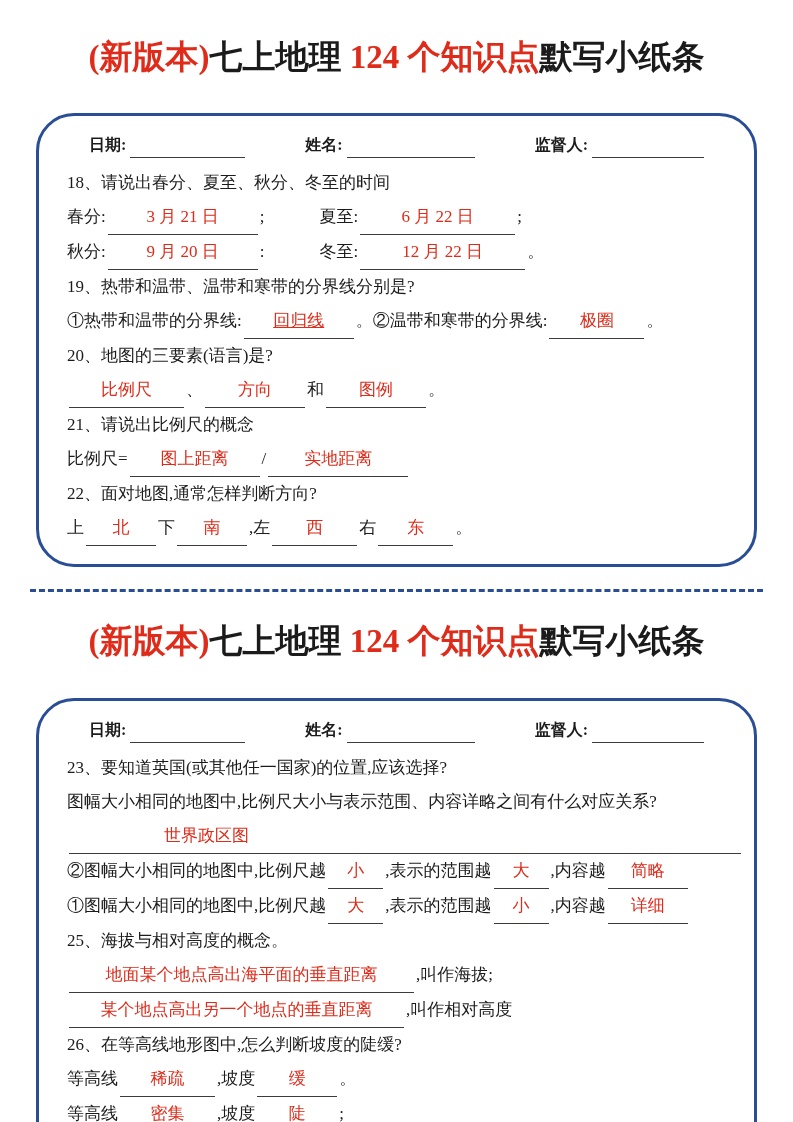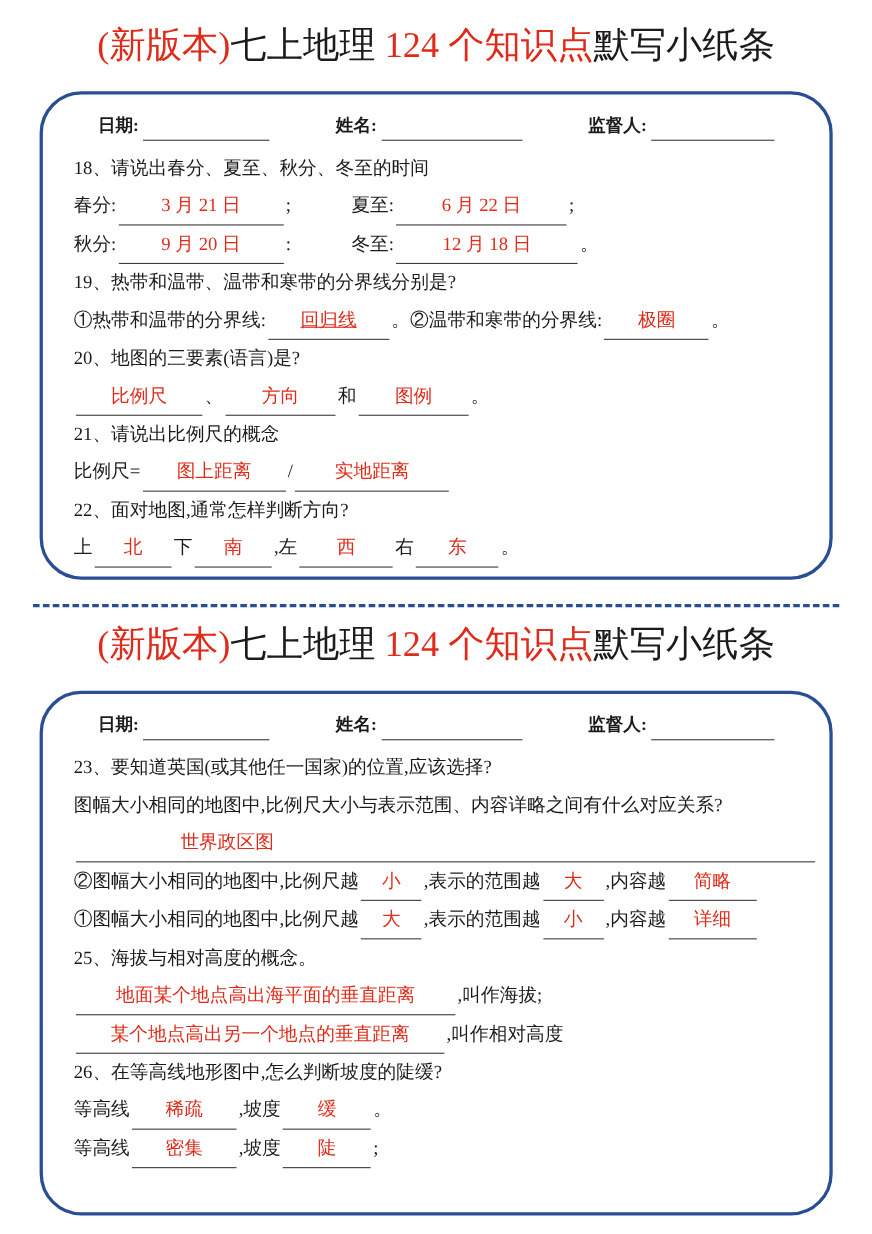--- a/index.html
+++ b/index.html
@@ -3,30 +3,30 @@
 <meta charset="utf-8">
 <style>
   * { box-sizing: border-box; }
   html, body { margin: 0; padding: 0; }
   body {
     width: 793px; height: 1122px; overflow: hidden;
     background: #ffffff; color: var(--ink, #1b1b1b);
     font-family: "Liberation Serif", serif;
   }
   .page-title {
-    margin: 0; padding: 22px 0 20px;
-    text-align: center; font-size: 33px; font-weight: 400;
+    margin: 15px; padding: 22px 0 20px;
+    text-align: center; font-size: 33px; font-weight: 700;
     letter-spacing: 0px; line-height: 1.25; white-space: nowrap;
   }
   .page-title .red { color: var(--red, #de2b1a); }
   .card {
     margin: 0 36px;
     border: 3px solid var(--blue, #2a4e96);
     border-radius: 38px;
-    padding: 14px 28px 8px;
+    padding: 14px 28px 18px;
     overflow: hidden;
   }
   .card.second { padding-bottom: 40px; }
   .hdr {
     display: flex; justify-content: space-between;
     padding: 2px 22px 8px;
     font-size: 16px; font-weight: 700; line-height: 26px;
   }
   .hfield { display: inline-flex; align-items: flex-end; }
   .hblank {
@@ -69,21 +69,21 @@
         <span class="hblank" style="width: 128px;"></span>
       </span>
       <span class="hfield">
         <span>监督人:</span>
         <span class="hblank" style="width: 112px;"></span>
       </span>
     </div>
   <div>
       <div class="line"><span>18、请说出春分、夏至、秋分、冬至的时间</span></div>
       <div class="line"><span>春分:</span><span class="blank" style="min-width: 150px;">3 月 21 日</span><span>;</span><span class="gap" style="width: 55px;"></span><span>夏至:</span><span class="blank" style="min-width: 155px;">6 月 22 日</span><span>;</span></div>
-      <div class="line"><span>秋分:</span><span class="blank" style="min-width: 150px;">9 月 20 日</span><span>:</span><span class="gap" style="width: 55px;"></span><span>冬至:</span><span class="blank" style="min-width: 165px;">12 月 18 日</span><span>。</span></div>
+      <div class="line"><span>秋分:</span><span class="blank" style="min-width: 150px;">9 月 20 日</span><span>:</span><span class="gap" style="width: 55px;"></span><span>冬至:</span><span class="blank" style="min-width: 165px;">12 月 22 日</span><span>。</span></div>
       <div class="line"><span>19、热带和温带、温带和寒带的分界线分别是?</span></div>
       <div class="line"><span>①热带和温带的分界线:</span><span class="blank" style="min-width: 110px; text-decoration: underline;">回归线</span><span>。②温带和寒带的分界线:</span><span class="blank" style="min-width: 95px;">极圈</span><span>。</span></div>
       <div class="line"><span>20、地图的三要素(语言)是?</span></div>
       <div class="line"><span class="blank" style="min-width: 115px;">比例尺</span><span>、</span><span class="blank" style="min-width: 100px;">方向</span><span>和</span><span class="blank" style="min-width: 100px;">图例</span><span>。</span></div>
       <div class="line"><span>21、请说出比例尺的概念</span></div>
       <div class="line"><span>比例尺=</span><span class="blank" style="min-width: 130px;">图上距离</span><span>/</span><span class="blank" style="min-width: 140px;">实地距离</span></div>
       <div class="line"><span>22、面对地图,通常怎样判断方向?</span></div>
       <div class="line"><span>上</span><span class="blank" style="min-width: 70px;">北</span><span>下</span><span class="blank" style="min-width: 70px;">南</span><span>,左</span><span class="blank" style="min-width: 85px;">西</span><span>右</span><span class="blank" style="min-width: 75px;">东</span><span>。</span></div>
     </div>
 </div>

